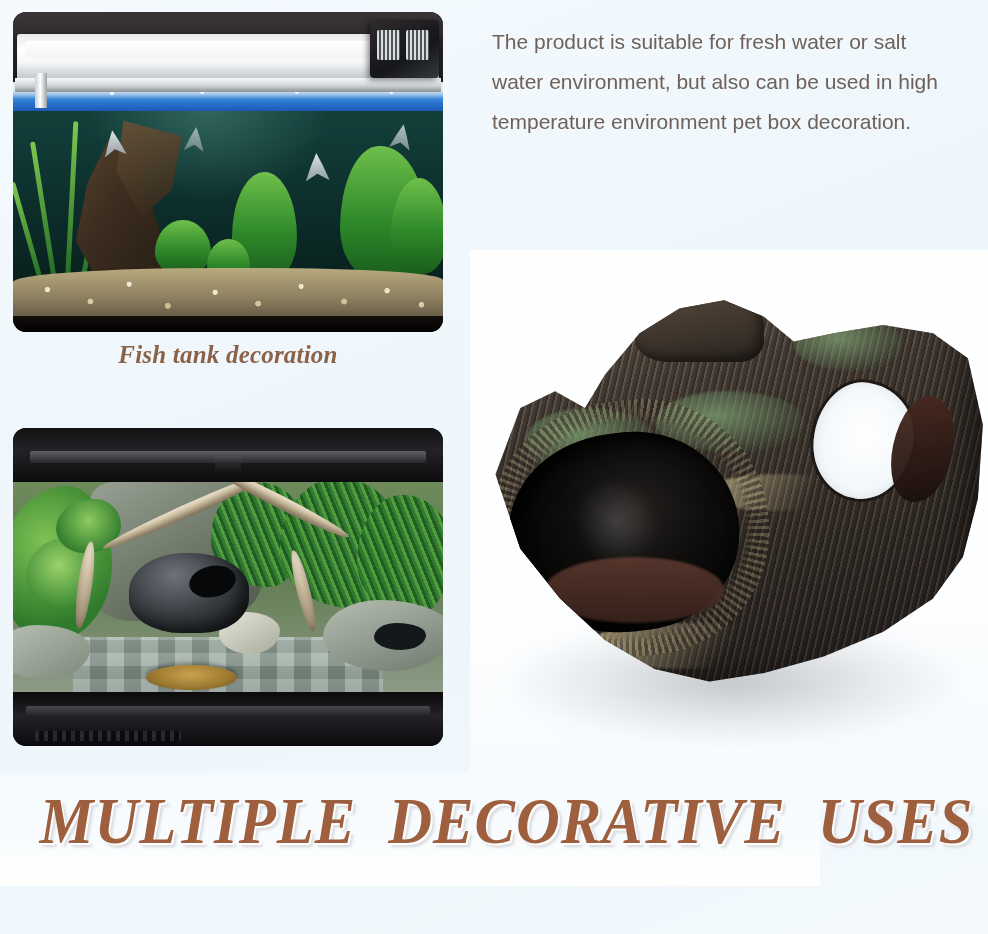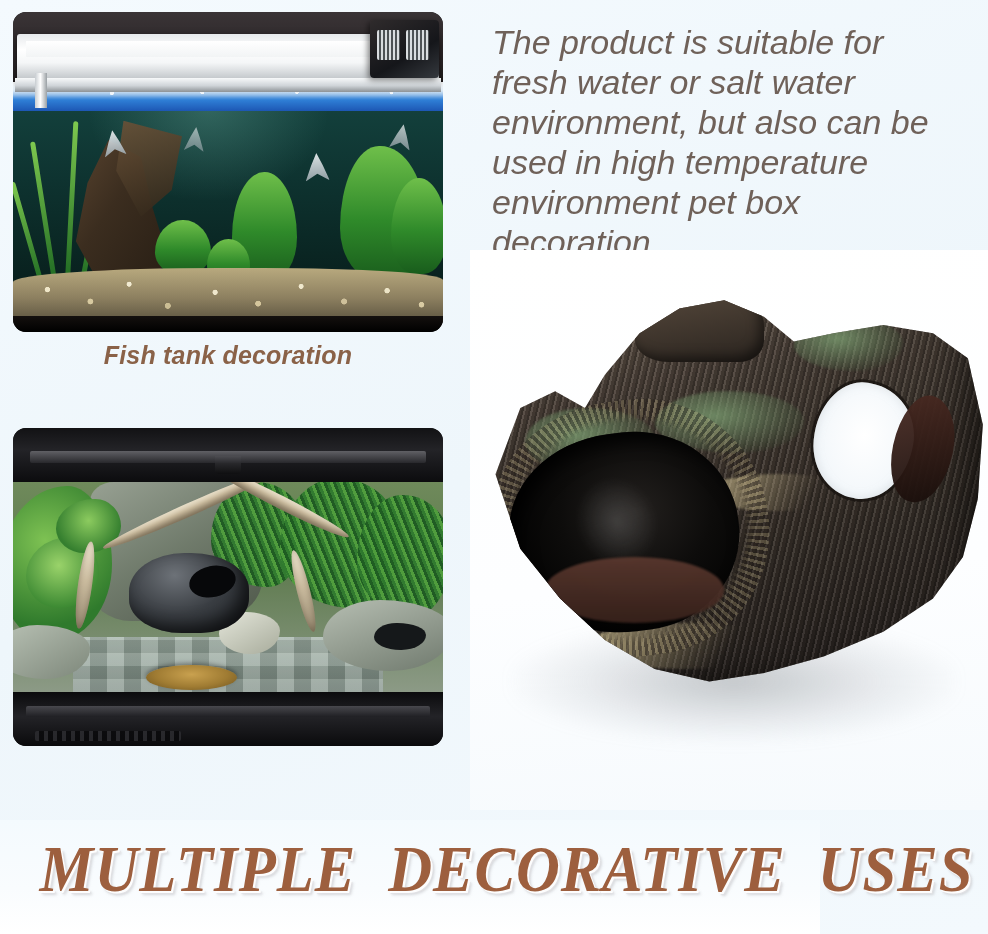--- a/index.html
+++ b/index.html
@@ -136,29 +136,29 @@
   .rp-stone{position:absolute;background:linear-gradient(150deg,#b9c2b5,#7d877a);
     border-radius:44% 56% 48% 52% / 52% 44% 56% 48%;}
   .rp-bowl{position:absolute;left:31%;bottom:1%;width:21%;height:12%;
     background:radial-gradient(ellipse at 50% 38%,#c9a14f 0%,#a07c33 55%,#6d5320 100%);
     border-radius:50%;box-shadow:0 -2px 4px rgba(0,0,0,.35);}
 
   
   .caption{
     position:absolute;left:13px;width:430px;text-align:center;
     font-style:italic;font-weight:bold;font-size:25px;
-    color:#8a6248;letter-spacing:.2px;
+    color:#8a6248;letter-spacing:.2px;font-family:Liberation Serif, serif;
   }
   #caption-tank{top:341px;}
   #caption-reptile{top:761px;}
 
   
   #description{
     position:absolute;left:492px;top:22px;width:466px;
-    font-style:italic;font-size:34px;line-height:40px;
+    font-size:21px;line-height:40px;
     color:#6f6159;
   }
 
   
   #product-photo{
     position:absolute;left:470px;top:250px;width:518px;height:560px;
     overflow:hidden;
   }
   .pd-bg{position:absolute;inset:0;
     background:linear-gradient(175deg,#ffffff 0%,#fdfeff 58%,#f6fafd 100%);}
@@ -207,21 +207,21 @@
   .log-window-dark{position:absolute;left:82%;top:27%;width:12%;height:26%;
     background:linear-gradient(160deg,#4a2a22,#170d0a);
     border-radius:46% 54% 50% 46% / 52% 48% 52% 48%;transform:rotate(12deg);opacity:.95;}
   .log-notch{position:absolute;left:30%;top:1%;width:26%;height:18%;
     background:linear-gradient(170deg,#584a3d,#2a241f);
     border-radius:36% 44% 20% 26% / 56% 50% 28% 30%;
     box-shadow:inset -5px -5px 12px rgba(0,0,0,.5);}
 
   
   #banner{
-    position:absolute;left:0;top:820px;width:820px;height:114px;
+    position:absolute;left:0;top:772px;width:820px;height:114px;
     background:linear-gradient(180deg,#f4fafe 0%,#f9fcfe 60%,#ffffff 100%);
   }
   #banner-title{
     position:absolute;left:0;top:16px;width:988px;text-align:center;
     font-family:"Liberation Serif", serif;
     font-weight:bold;font-style:italic;
     font-size:66px;line-height:66px;
     color:#9d5f3e;
     letter-spacing:1px;
     transform:scaleX(.92);

